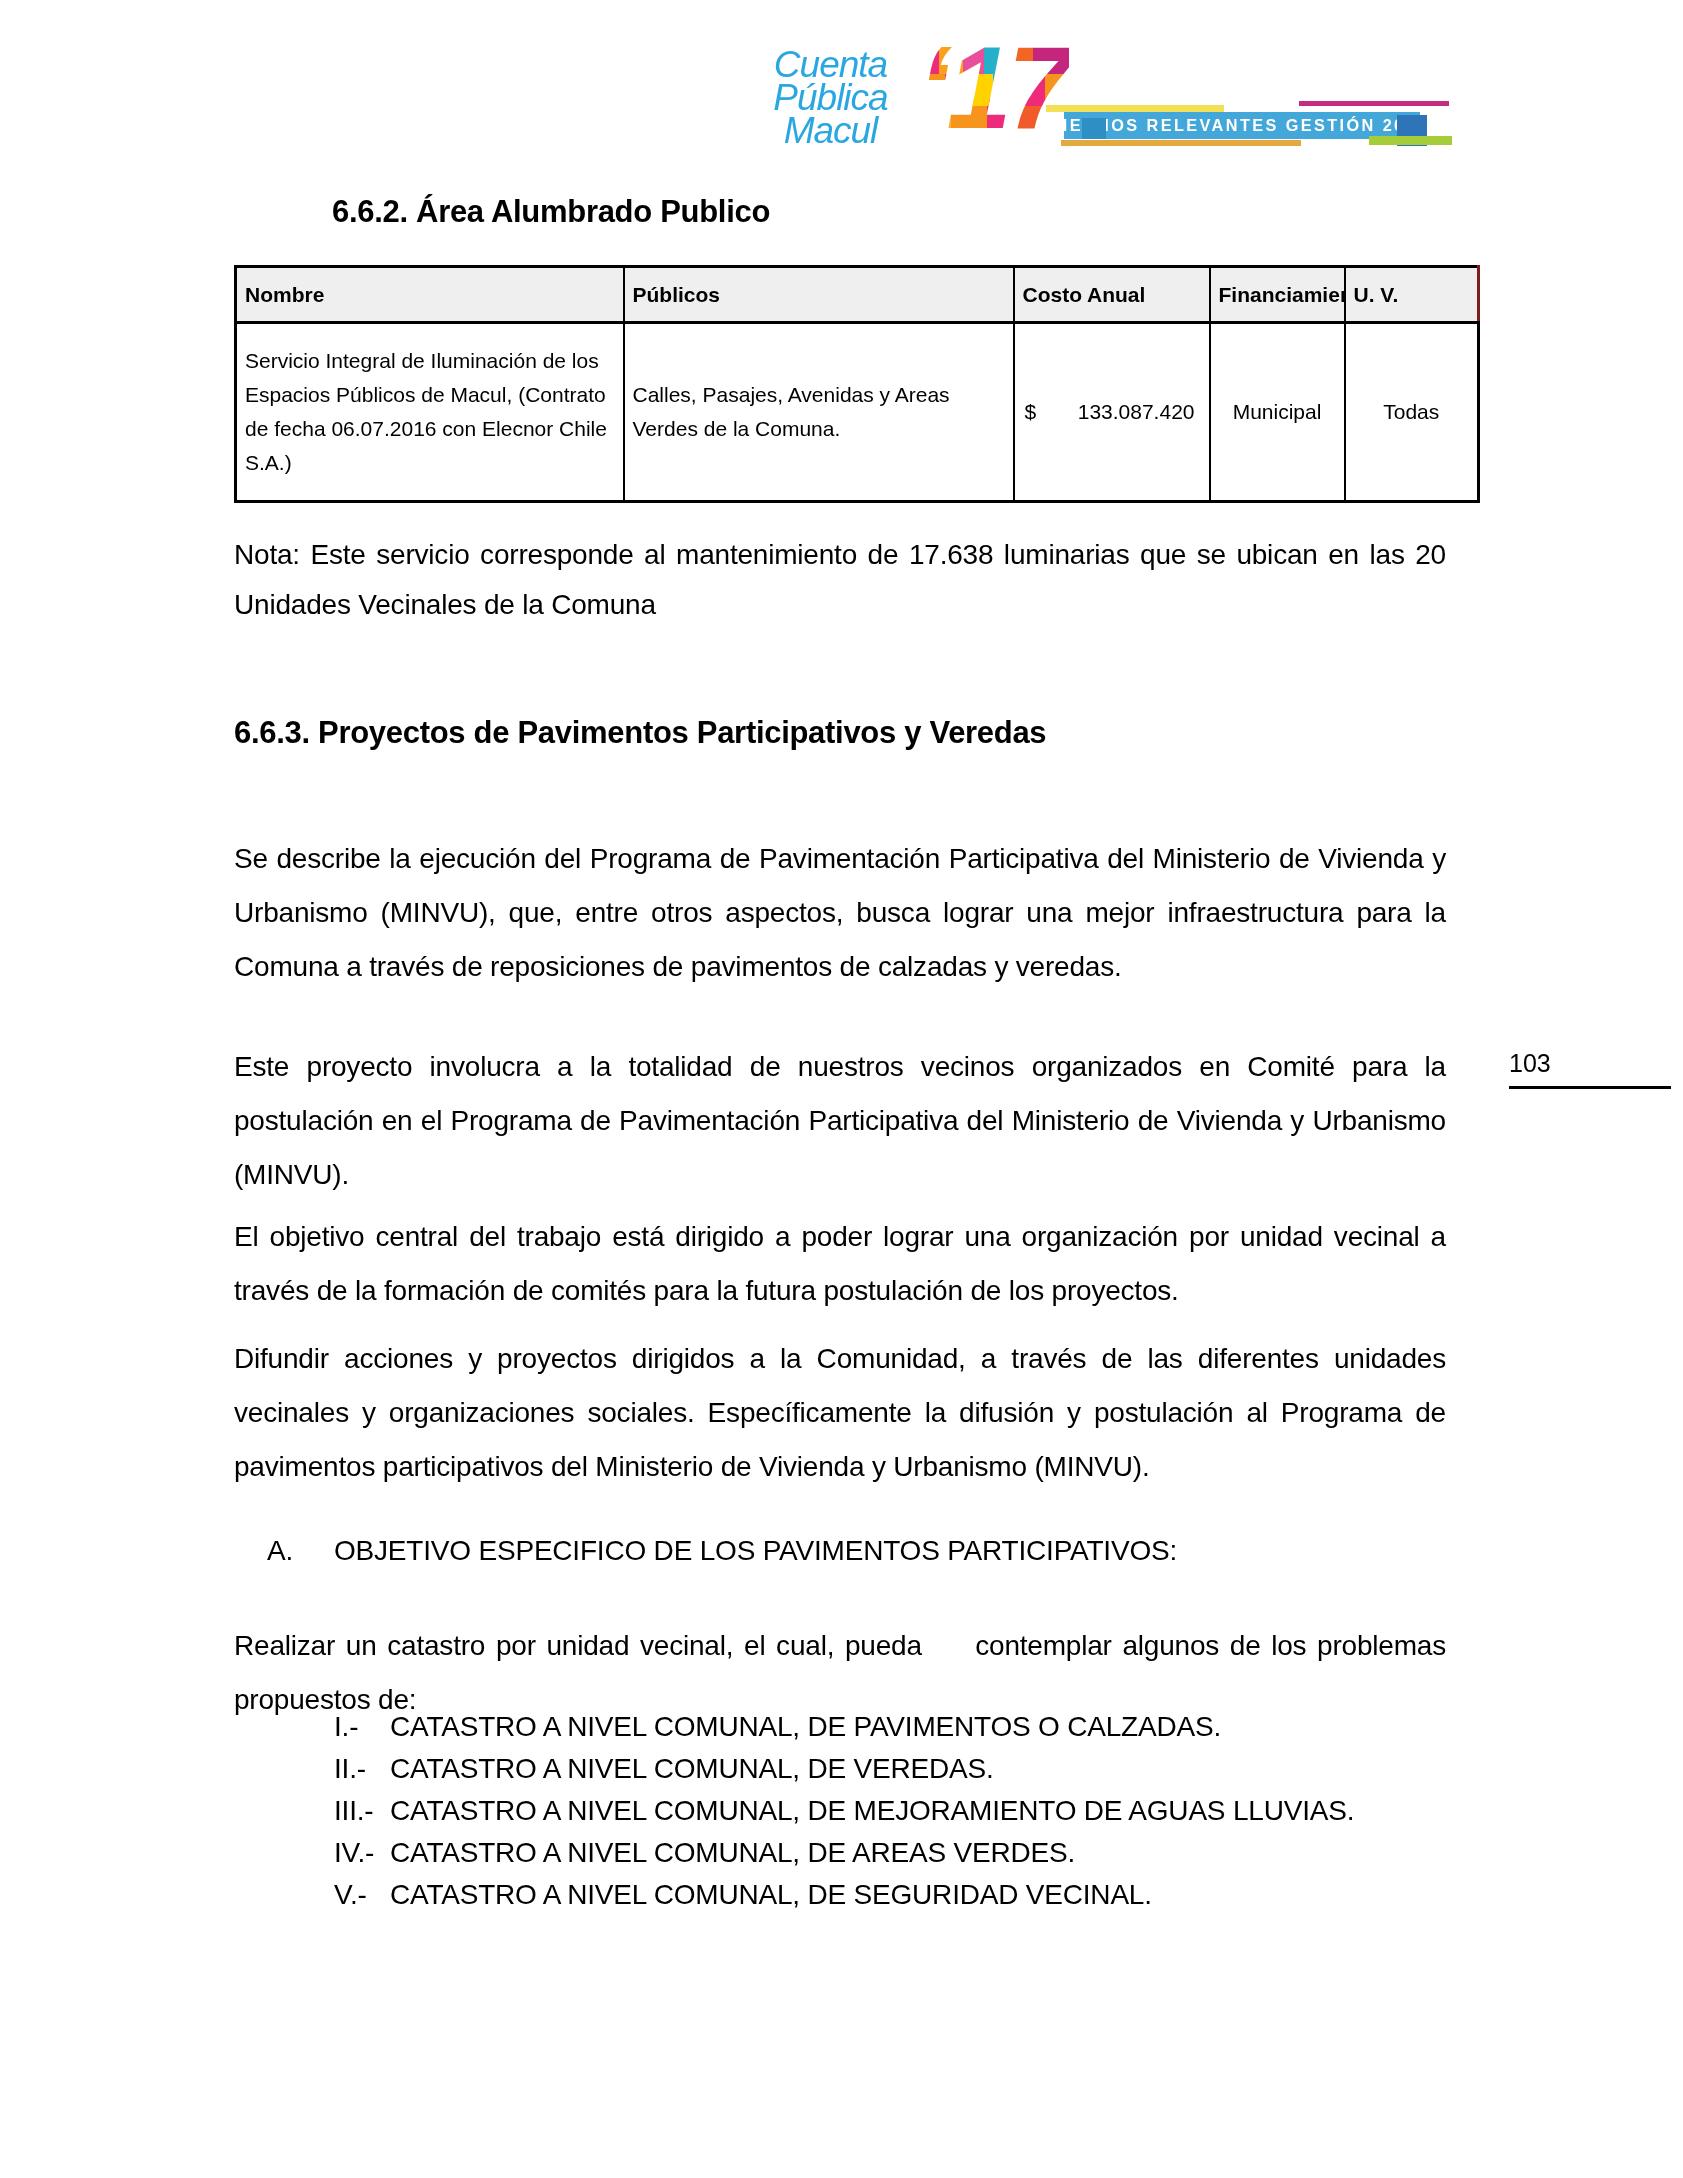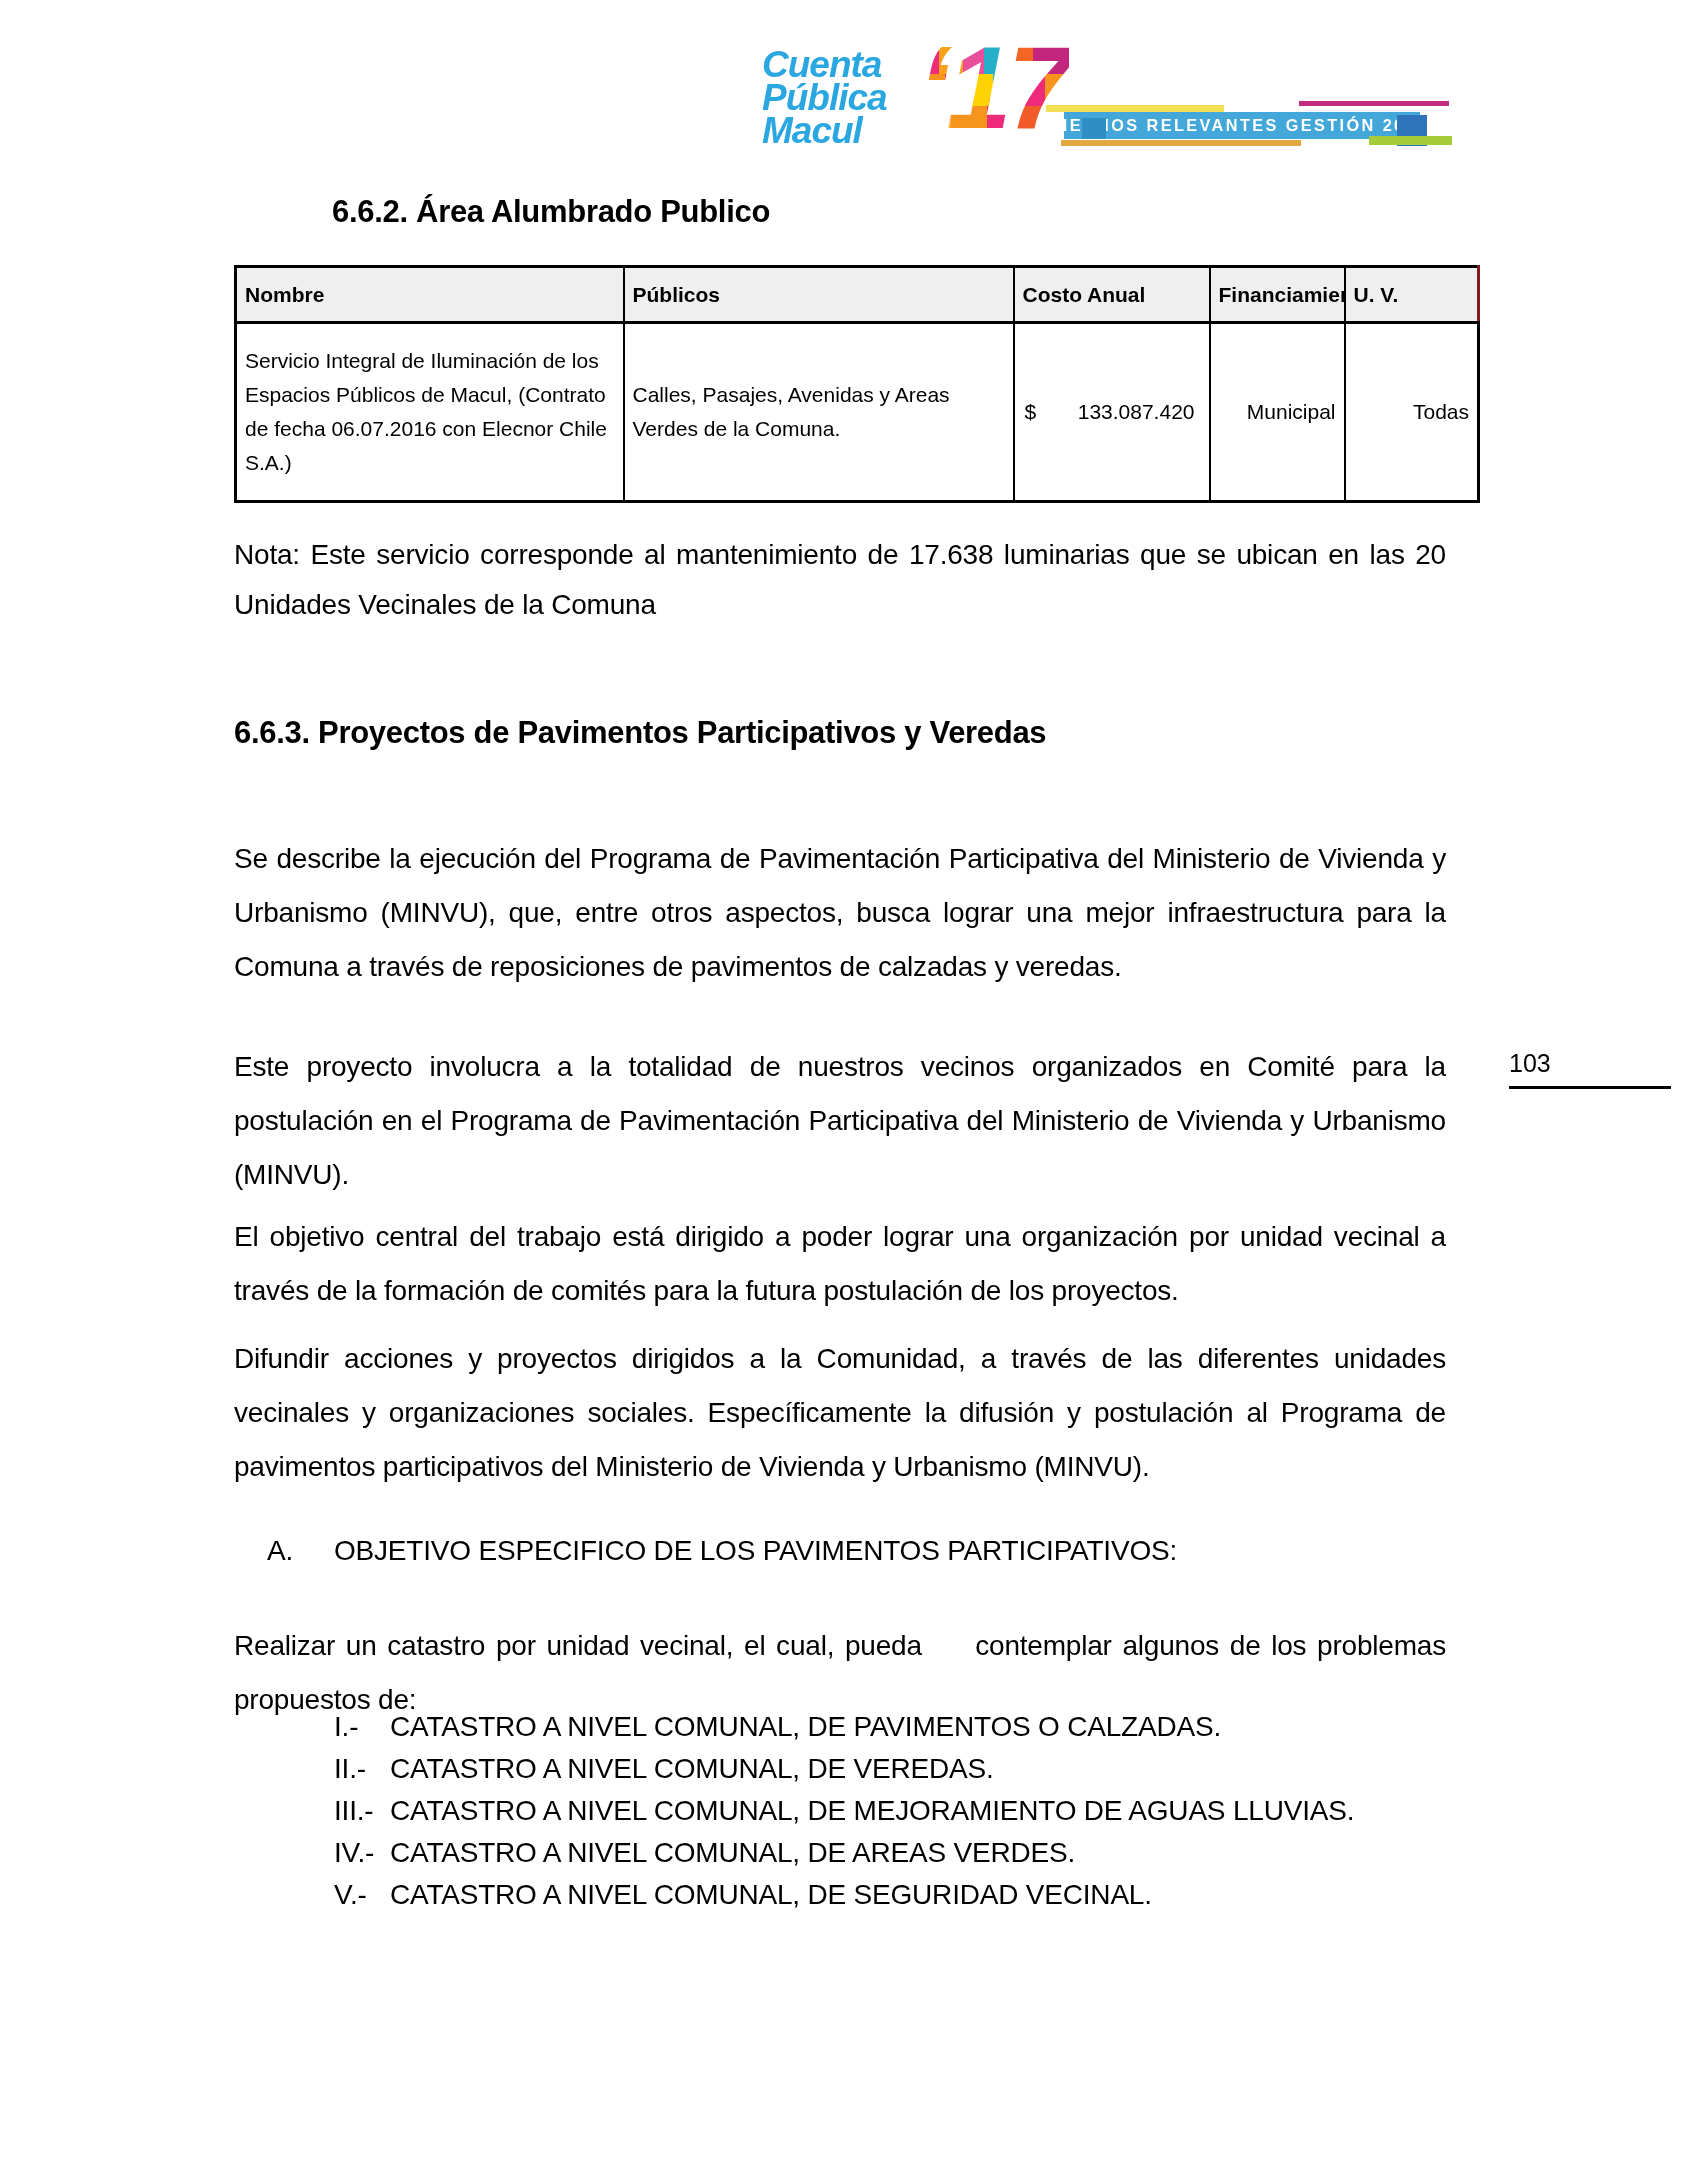--- a/index.html
+++ b/index.html
@@ -7,22 +7,22 @@
     position:relative;
     width:1683px;height:2178px;
     background:#ffffff;
     font-family:"Liberation Sans", sans-serif;
     color:#000;
     overflow:hidden;
   }
   
   .logo-wrap{position:absolute;left:762px;top:40px;display:flex;align-items:flex-start;}
   .logo-text{
-    width:137px;text-align:left;
-    font-style:italic;font-weight:bold;
+    width:137px;text-align:center;
+    font-style:italic;font-weight:normal;
     font-size:37px;line-height:33px;letter-spacing:-1px;
     color:#2aa7e0;margin-top:8px;
   }
   .logo-year{
     font-style:italic;font-weight:bold;
     font-size:117px;line-height:95px;
     letter-spacing:-4px;
     margin-left:19px;
     background-image:
       linear-gradient(90deg,#ee2a7b 0 14%,#f9a11b 14% 30%,#e84e9a 30% 44%,#24b0c8 44% 58%,#f26522 58% 76%,#c4267e 76% 100%),
@@ -58,21 +58,21 @@
   .tbl th,.tbl td{border:2px solid #000;padding:0 8px;overflow:hidden;}
   .tbl thead th{
     background:#efefef;height:53px;font-weight:bold;text-align:left;
     border-bottom:3px solid #000;border-top:3px solid #000;font-size:21px;
   }
   .tbl thead th:first-child{border-left:3px solid #000;}
   .tbl thead th:last-child{border-right:3px solid #7f1d1d;}
   .tbl tbody td{height:176px;vertical-align:middle;border-bottom:3px solid #000;line-height:34px;}
   .tbl tbody td:first-child{border-left:3px solid #000;}
   .tbl tbody td:last-child{border-right:3px solid #000;}
-  .td-center{text-align:right;}
+  .td-center{text-align:center;}
   .cost-cell{display:flex;justify-content:space-between;align-items:center;padding:0 6px 0 2px;}
   
   .para{
     position:absolute;left:234px;width:1212px;
     font-size:28px;letter-spacing:-0.2px;
     text-align:justify;
   }
   .nota{top:530px;line-height:50px;}
   .p1{top:832px;line-height:54px;}
   .p2{top:1040px;line-height:54px;}

